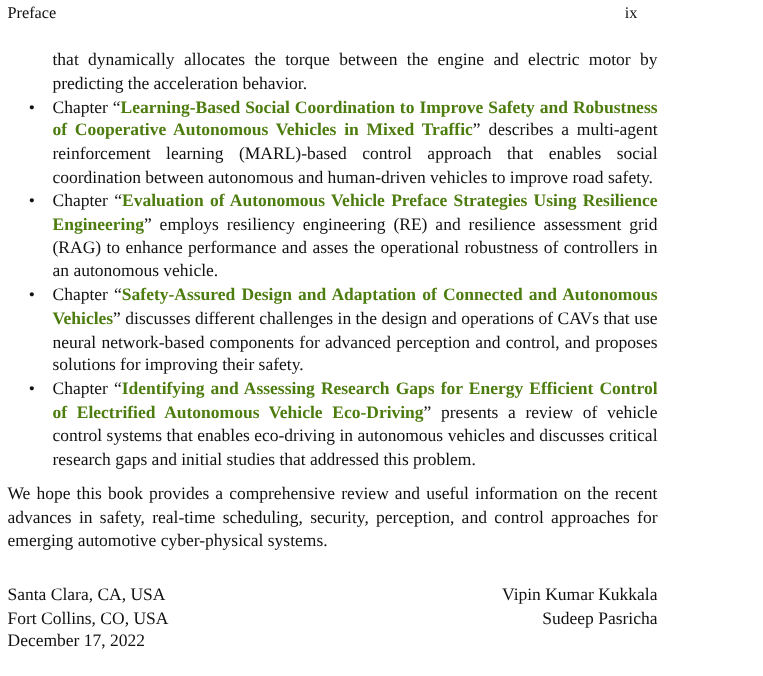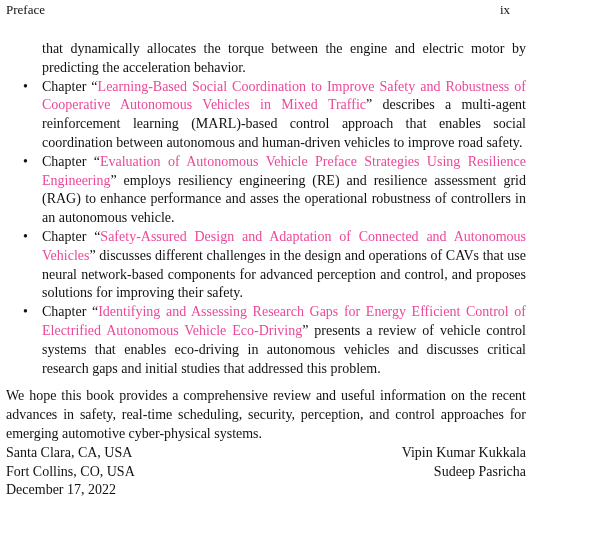--- a/index.html
+++ b/index.html
@@ -9,23 +9,23 @@
     color: #111111;
   }
   .header { position: absolute; top: 2px; left: 6px; right: 84px; height: 16px; font-size: 13px; }
   .header .left { position: absolute; left: 0; top: 0; }
   .header .right { position: absolute; right: 16px; top: 0; }
   .content { position: absolute; top: 40px; left: 6px; width: 520px; font-size: 14px; line-height: 18.8px; }
   .cont { margin-left: 36px; text-align: justify; text-align-last: left; }
   ul { list-style: none; margin: 0; padding: 0; }
   li { position: relative; padding-left: 36px; text-align: justify; }
   li .bullet { position: absolute; left: 17px; top: 0; }
-  .link { color: #ec4899; }
+  .link { color: #4d7c0f; font-weight: bold; }
   p.para { margin: 9px 0 0 0; text-align: justify; }
-  .sign { margin-top: 0; position: relative; }
+  .sign { margin-top: 24px; position: relative; }
   .sign .row { display: flex; justify-content: space-between; }
 </style>
 </head>
 <body>
 
 <div class="header">
   <span class="left">Preface</span>
   <span class="right">ix</span>
 </div>
 

